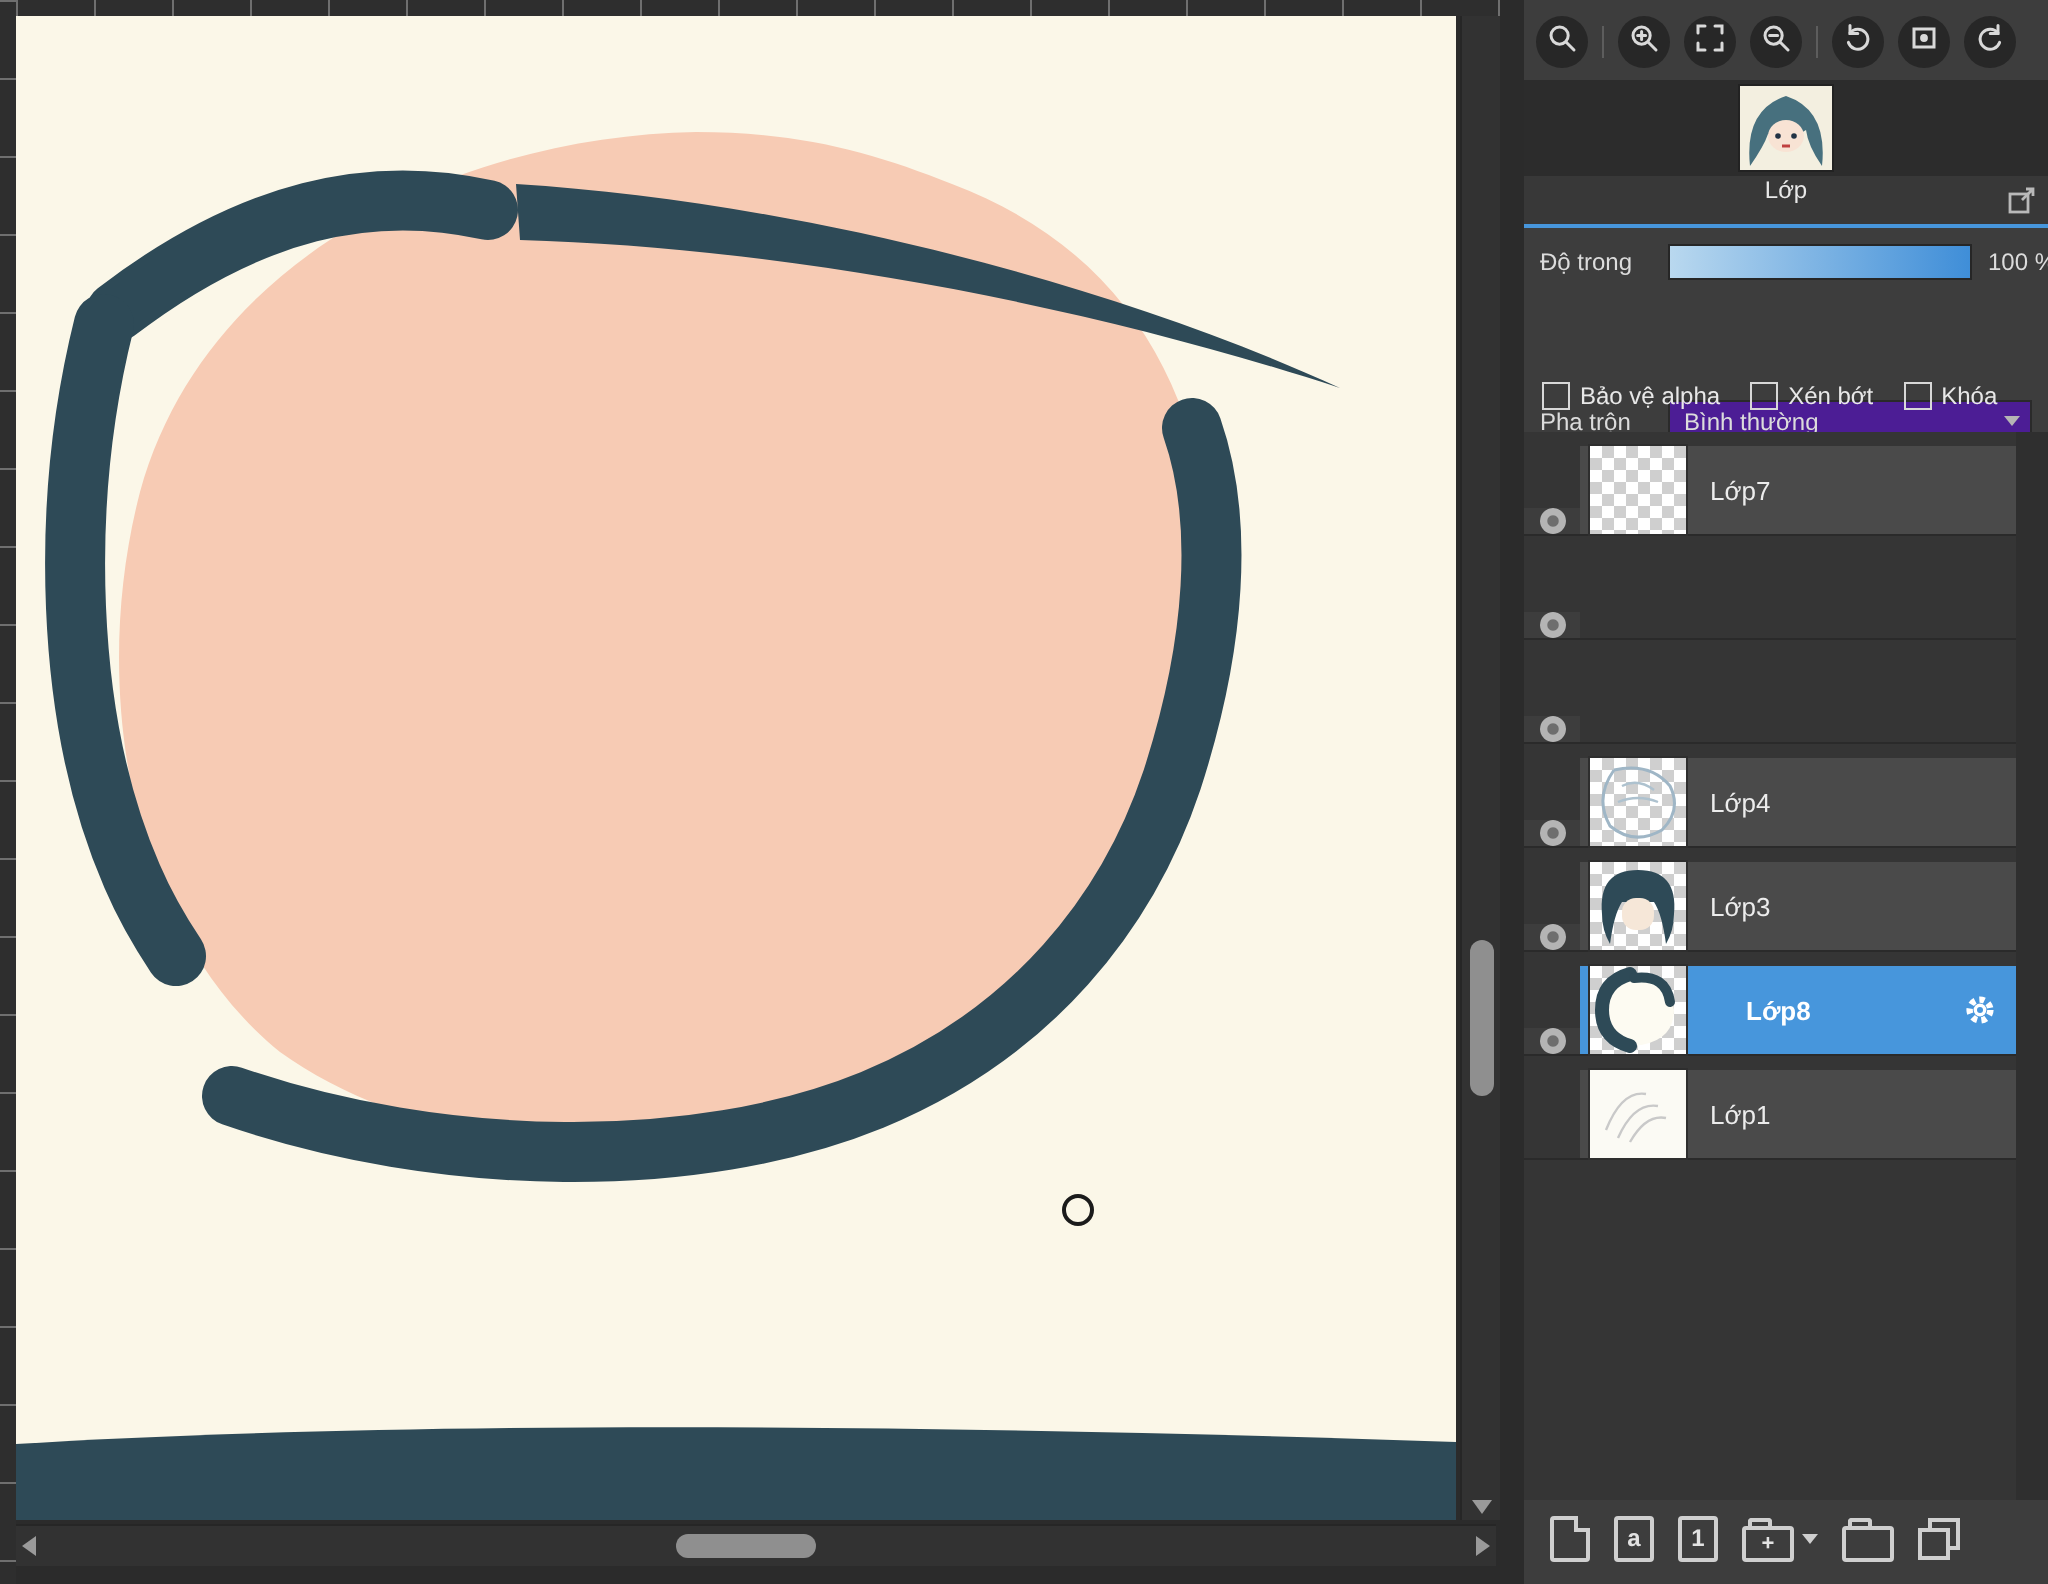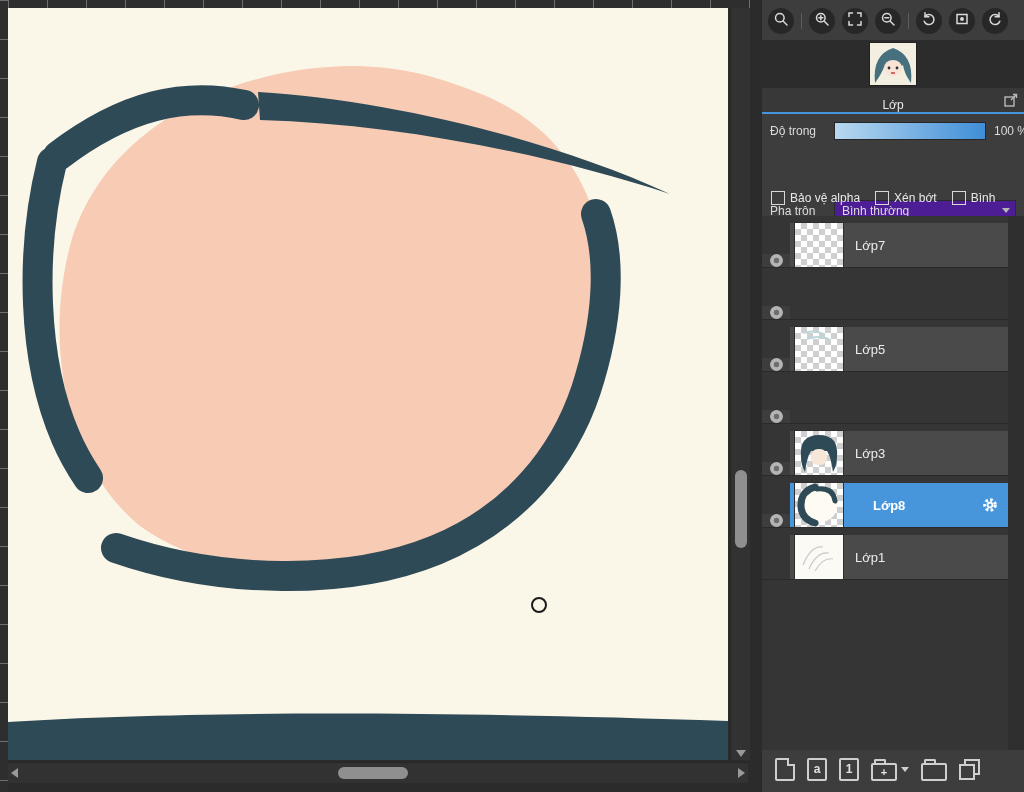--- a/index.html
+++ b/index.html
@@ -31,21 +31,21 @@
   #panel{position:absolute;left:762px;top:0;width:262px;height:792px;background:#3d3d3d;overflow:hidden;}
 
   .panel-toolbar{position:absolute;left:0;top:4px;width:262px;height:34px;display:flex;align-items:center;padding:0 6px;gap:7px;box-sizing:border-box;}
   .tool-btn{width:26px;height:26px;border-radius:50%;background:#272727;display:flex;align-items:center;justify-content:center;flex:none;}
   .tool-sep{width:1px;height:16px;background:#5d5d5d;flex:none;}
 
   .navigator{position:absolute;left:0;top:40px;width:262px;height:48px;background:#2c2c2c;display:flex;align-items:center;justify-content:center;}
   .nav-thumb{width:46px;height:42px;box-shadow:0 0 0 1px #222;}
 
   .tab-bar{position:absolute;left:0;top:88px;width:262px;height:24px;background:#383838;border-bottom:2px solid #4796dc;
-    display:flex;align-items:flex-end;justify-content:center;box-sizing:content-box;}
+    display:flex;align-items:flex-start;justify-content:center;box-sizing:content-box;}
   .tab-label{font-size:12px;color:#e8e8e8;}
   .popout{position:absolute;right:6px;top:5px;width:14px;height:14px;}
 
   .prop-row{position:absolute;left:0;width:262px;height:22px;display:flex;align-items:center;padding:0 8px;box-sizing:border-box;gap:8px;}
   .prop-label{font-size:12px;color:#dcdcdc;width:56px;flex:none;}
   .slider-track{width:150px;height:16px;border:1px solid #262626;background:#303030;position:relative;flex:none;}
   .slider-fill{height:100%;background:linear-gradient(90deg,#b9d8ef,#3f8ed8);}
   .slider-value{font-size:12px;color:#dcdcdc;white-space:nowrap;}
   .dropdown{flex:1;height:20px;background:#4c1d95;border:1px solid #2a2a2a;display:flex;align-items:center;
     padding:0 16px 0 7px;font-size:12px;color:#dcdcdc;position:relative;white-space:nowrap;overflow:hidden;}
@@ -223,21 +223,21 @@
       <div class="option">
         <span class="checkbox"></span>
         <span>Bảo vệ alpha</span>
       </div>
       <div class="option">
         <span class="checkbox"></span>
         <span>Xén bớt</span>
       </div>
       <div class="option">
         <span class="checkbox"></span>
-        <span>Bình</span>
+        <span>Khóa</span>
       </div>
     </div>
 
   <div class="layer-list">
       <div class="layer-row">
         <div class="vis-col">
           <span class="vis-dot"></span>
         </div>
         <div class="row-content">
           <div class="thumb">
@@ -248,32 +248,33 @@
       </div>
       <div class="layer-row">
         <div class="vis-col">
           <span class="vis-dot"></span>
         </div>
       </div>
       <div class="layer-row">
         <div class="vis-col">
           <span class="vis-dot"></span>
         </div>
+      </div>
+      <div class="layer-row">
+        <div class="vis-col">
+          <span class="vis-dot"></span>
+        </div>
         <div class="row-content">
           <div class="thumb">
             <svg width="48" height="44" viewBox="0 0 48 44">
-              <path d="M8 6 Q20 2 30 8 M12 12 Q22 8 34 12" stroke="#bcd6da" stroke-width="2" fill="none"></path>
+              <path d="M12 6 Q30 2 40 14 Q46 26 36 36 Q22 44 10 34 Q2 20 12 6" stroke="#9fb6c6" stroke-width="1.5" fill="none"></path>
+              <path d="M16 14 Q24 10 32 16 M14 22 Q24 18 34 22" stroke="#aec2cf" stroke-width="1.2" fill="none"></path>
             </svg>
           </div>
-          <span class="layer-name">Lớp5</span>
-        </div>
-      </div>
-      <div class="layer-row">
-        <div class="vis-col">
-          <span class="vis-dot"></span>
+          <span class="layer-name">Lớp4</span>
         </div>
       </div>
       <div class="layer-row">
         <div class="vis-col">
           <span class="vis-dot"></span>
         </div>
         <div class="row-content">
           <div class="thumb">
             <svg width="48" height="44" viewBox="0 0 48 44">
               <path d="M6 26 Q4 4 24 4 Q44 4 42 26 Q42 34 38 41 Q36 26 32 20 L16 20 Q12 26 10 41 Q6 34 6 26" fill="#2e4a57"></path>

